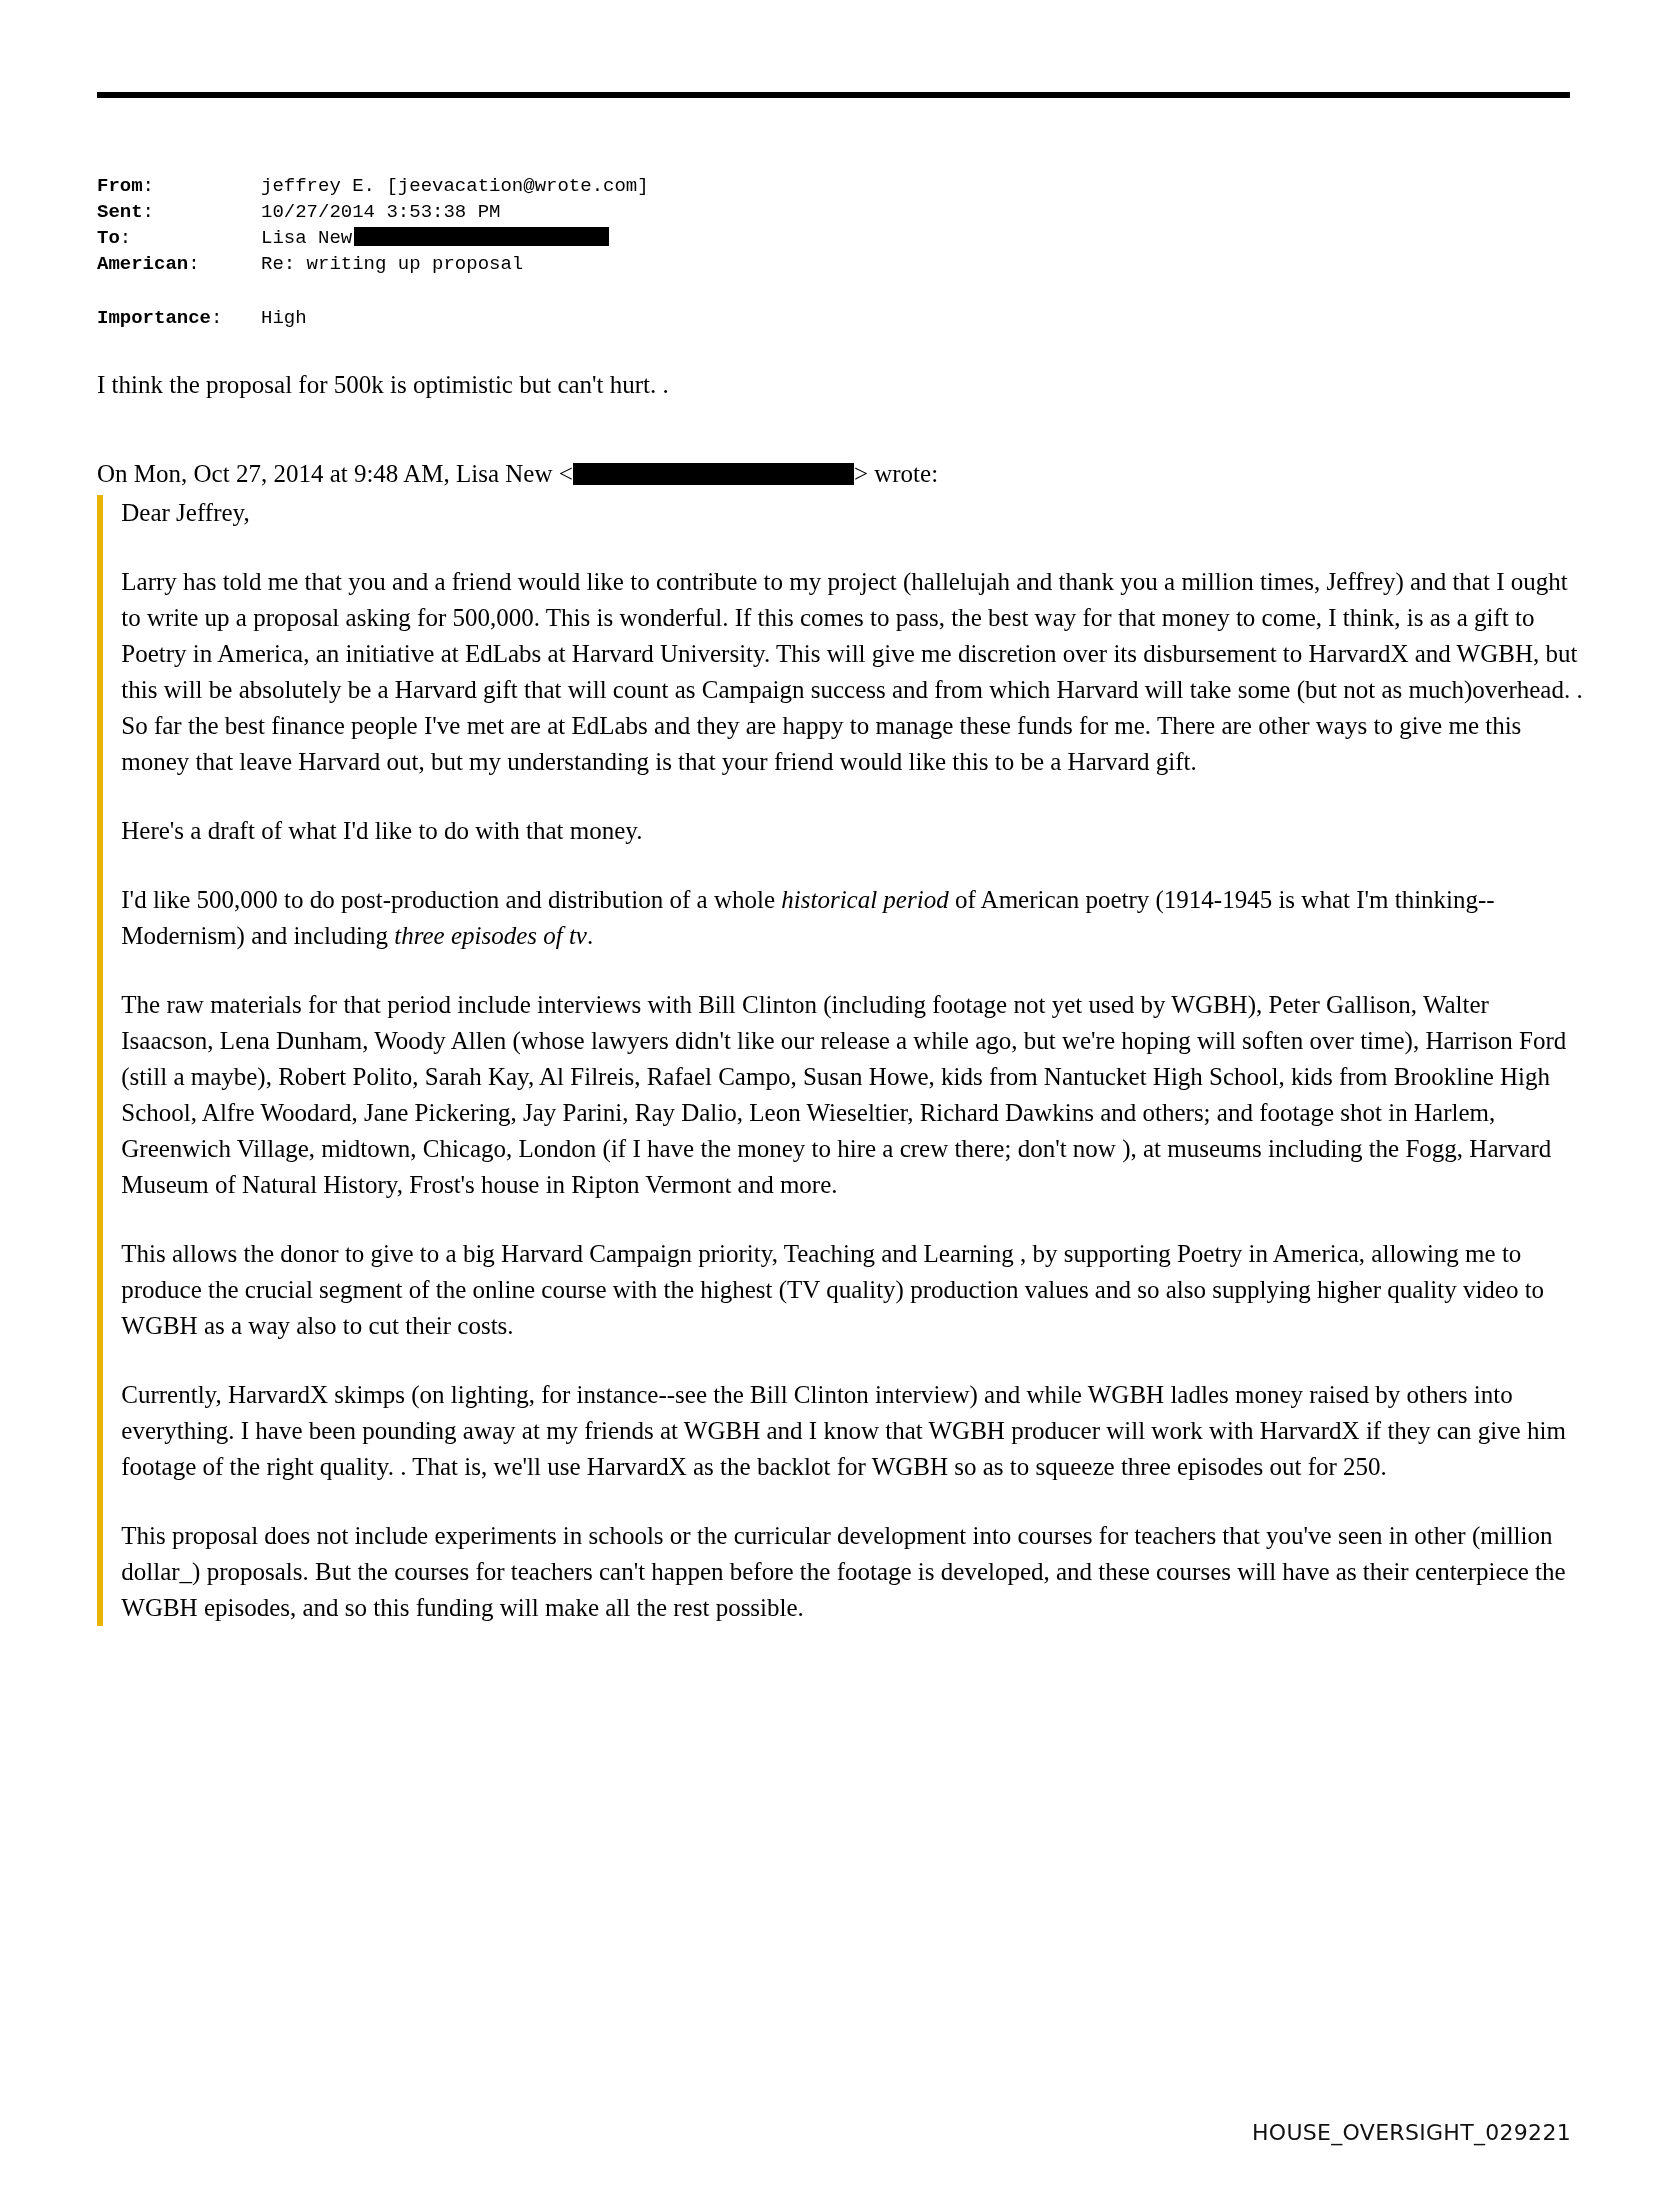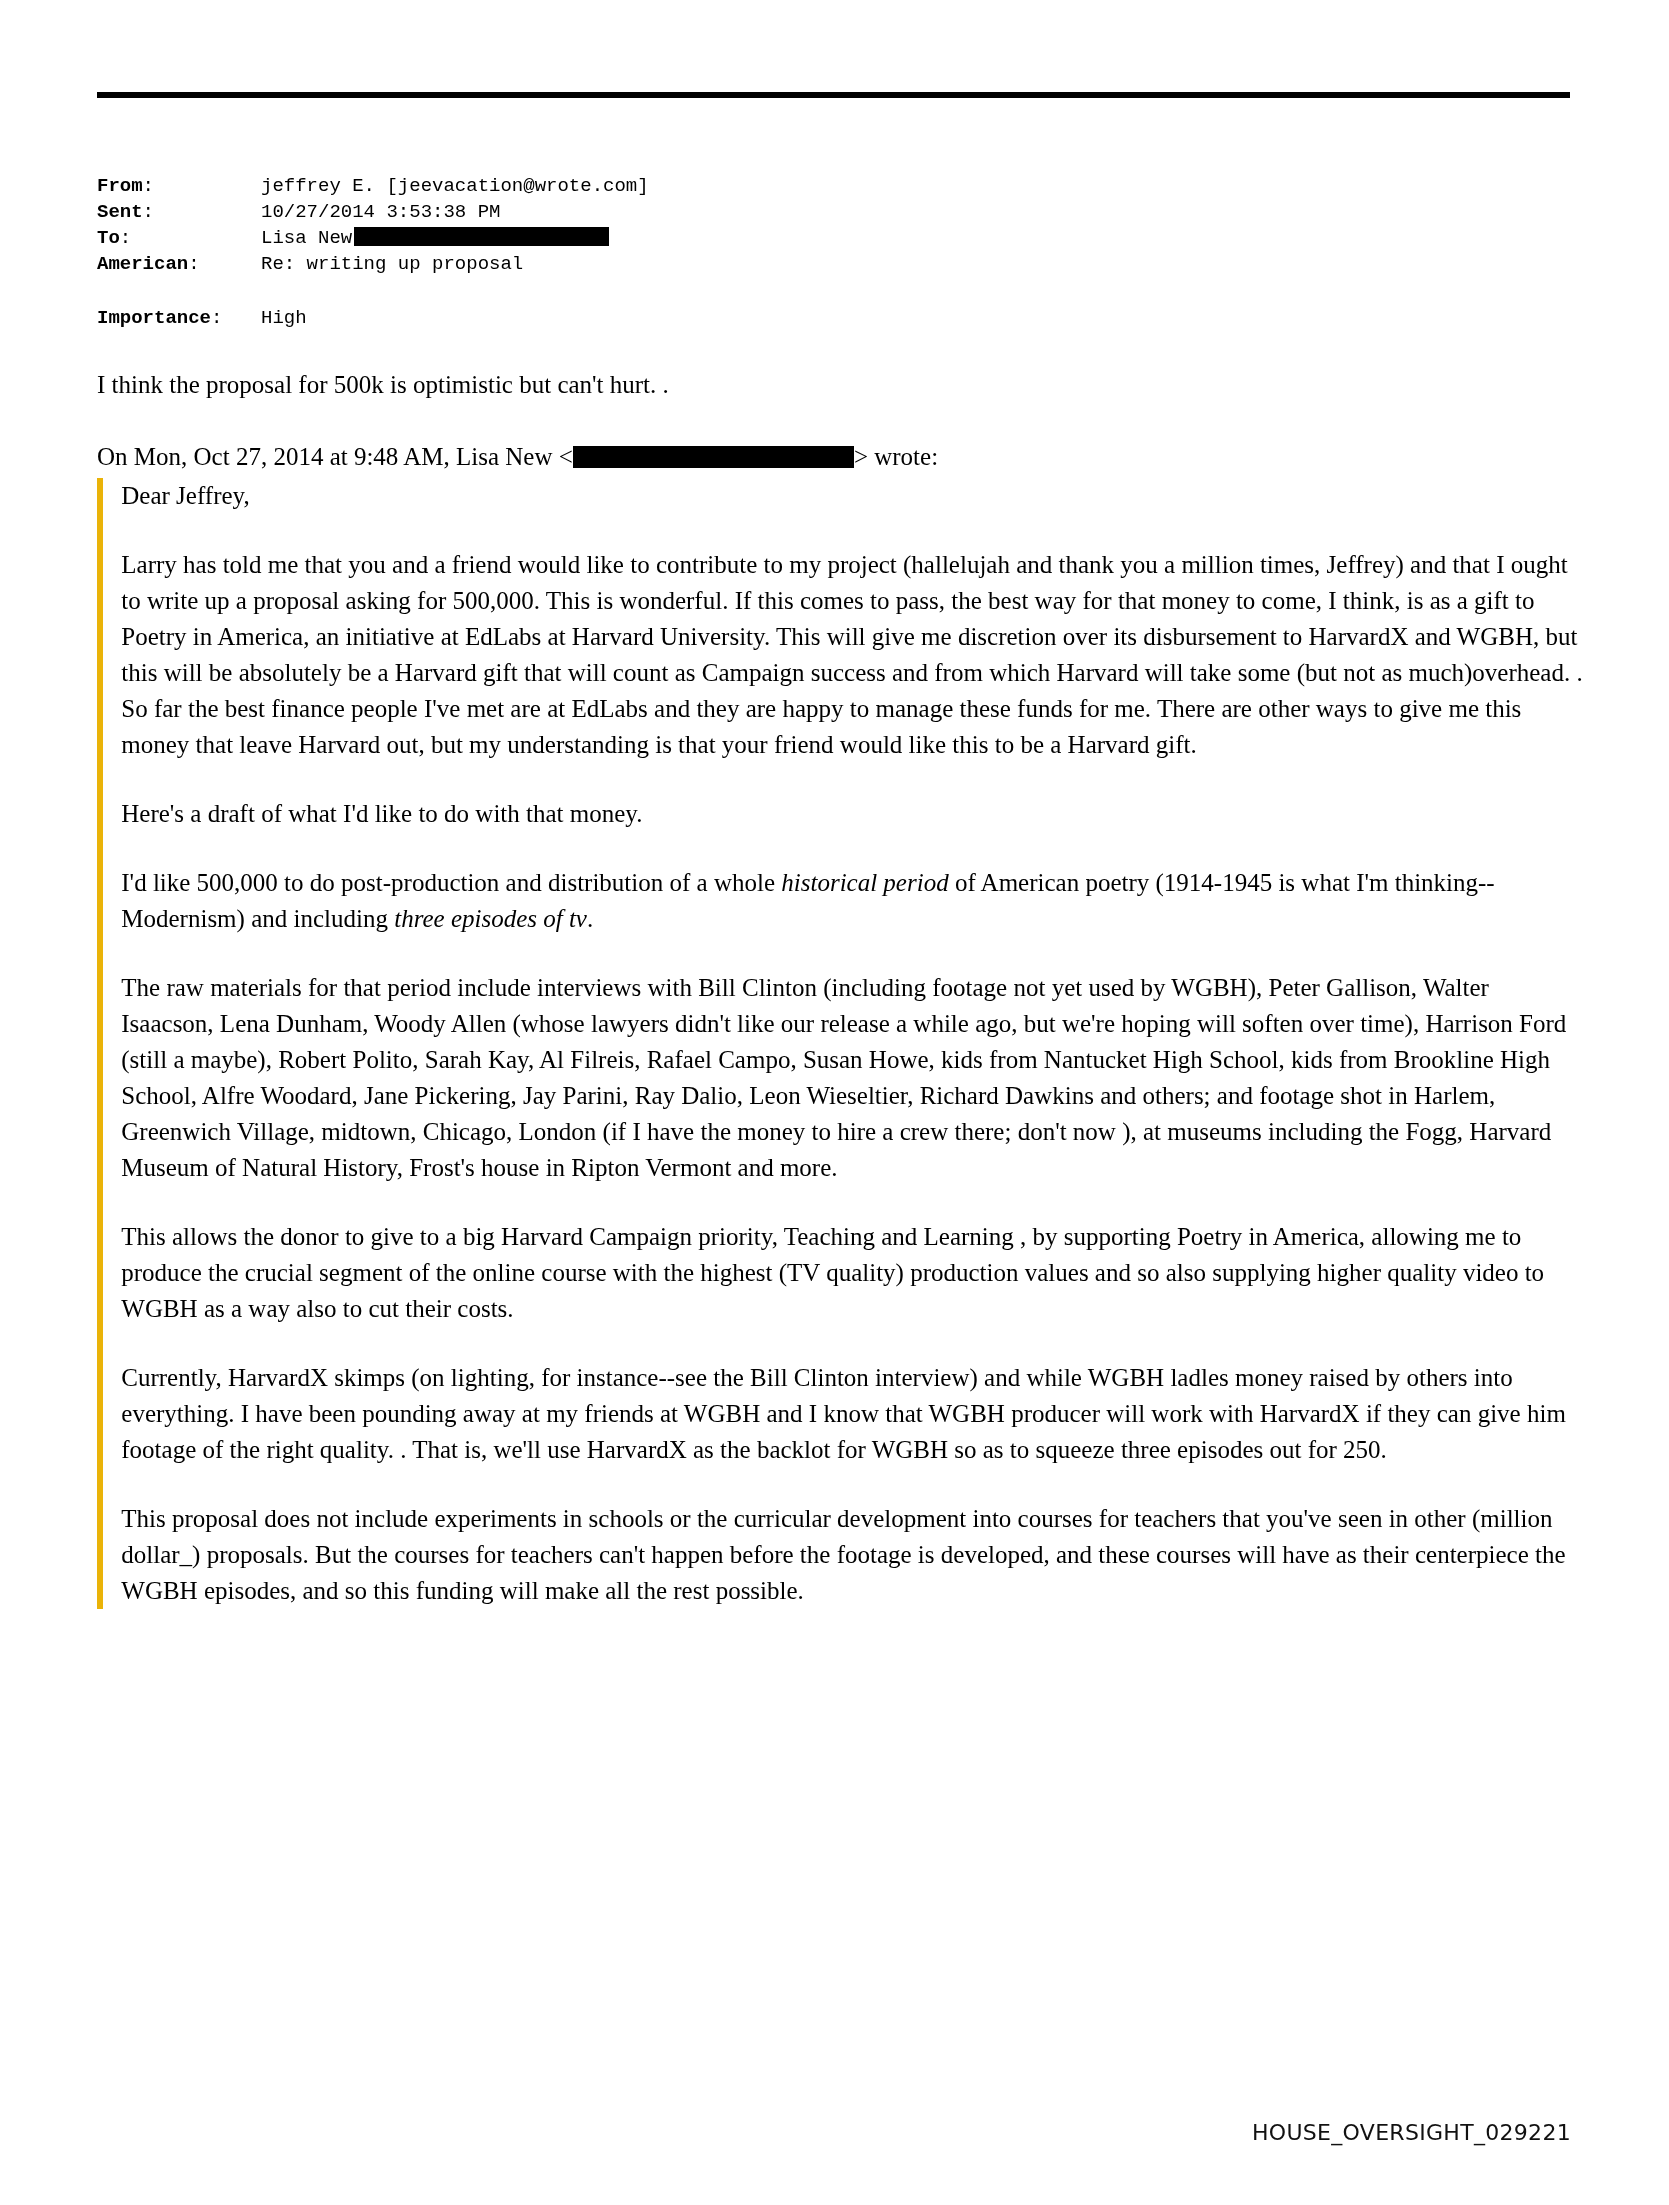--- a/index.html
+++ b/index.html
@@ -71,21 +71,21 @@
   
   .body {
     position: absolute;
     left: 97px;
     top: 367px;
     width: 1486px;
     font-size: 25px;
     line-height: 36px;
   }
   .p-first {
-    margin: 0 0 35px 0;
+    margin: 0 0 52px 0;
   }
   .quote-intro {
     margin: 0;
     font-size: 25px;
     line-height: 37px;
   }
   .redact-inline {
     display: inline-block;
     background: #000000;
     width: 281px;

